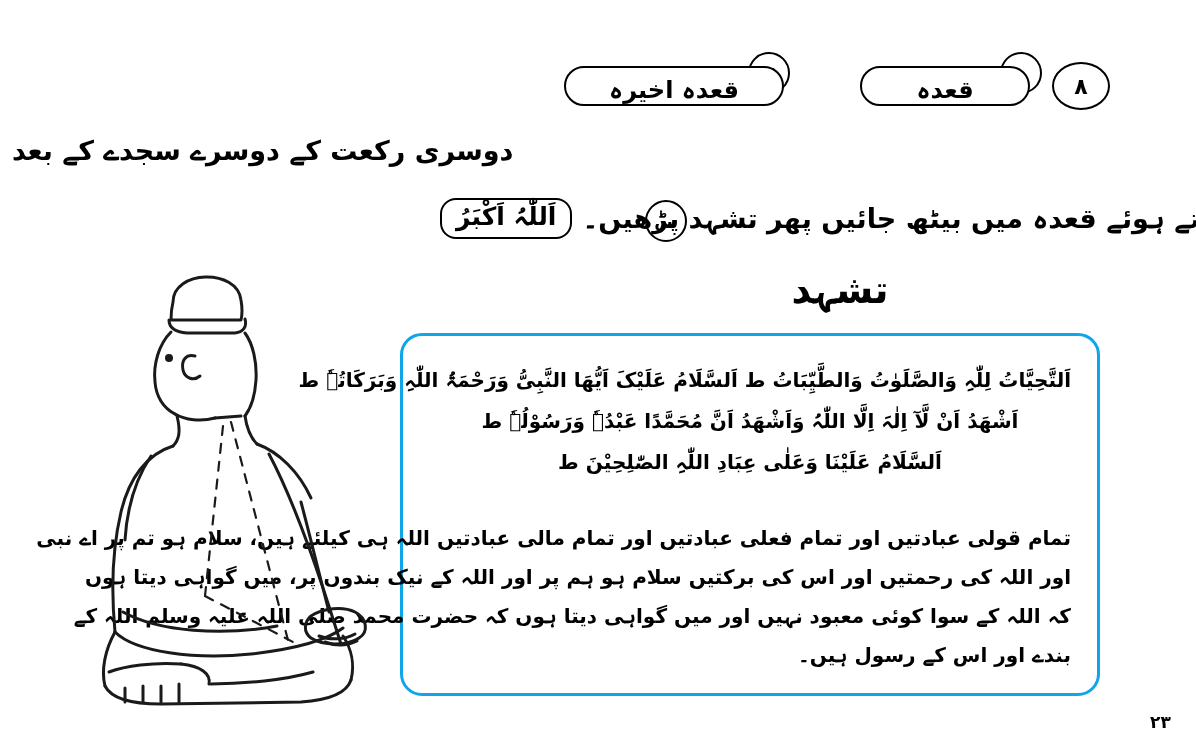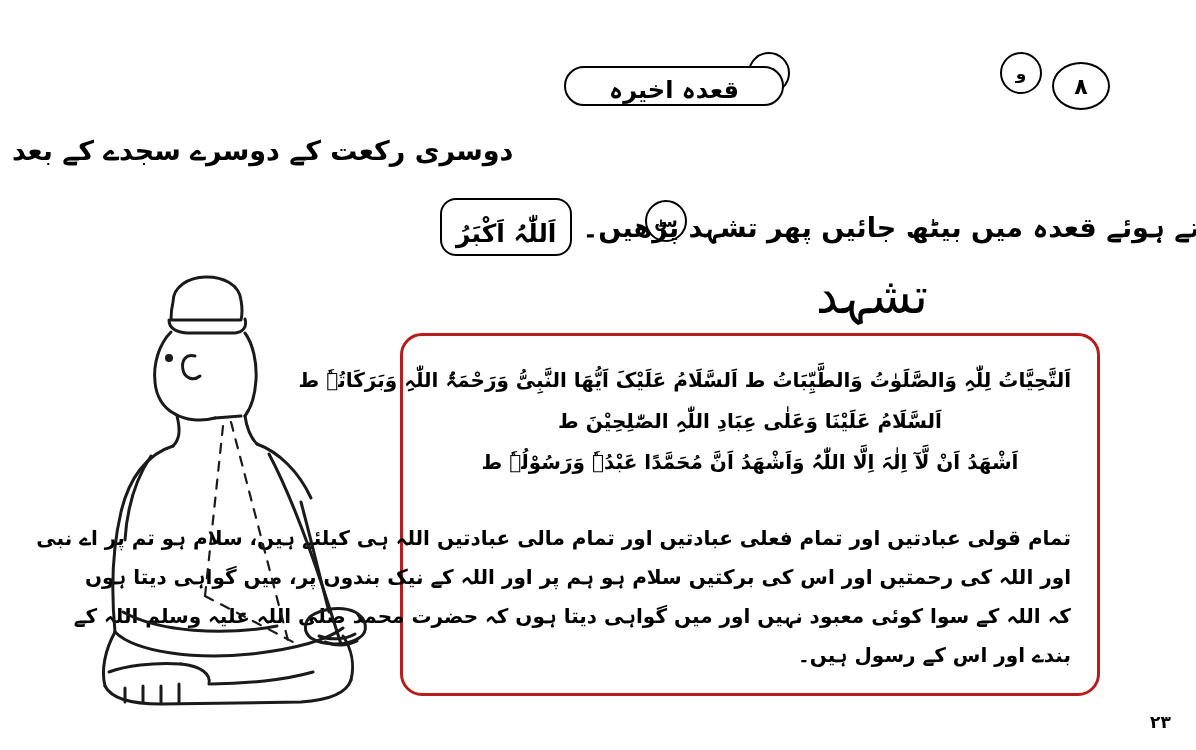--- a/index.html
+++ b/index.html
@@ -99,46 +99,46 @@
     direction: rtl;
   }
   .instr-line2-text {
     font-size: 27px;
     font-weight: bold;
     white-space: nowrap;
   }
   .takbir-box {
     border: 2.5px solid #000;
     border-radius: 16px;
-    padding: 19px 14px 6px 14px;
+    padding: 2px 14px 6px 14px;
     font-size: 25px;
     font-weight: bold;
     white-space: nowrap;
     background: #fff;
   }
 
   
   .tashahhud-heading {
     position: absolute;
     top: 268px;
-    left: 722px;
+    left: 690px;
     width: 300px;
     text-align: center;
-    font-size: 49px;
-    font-weight: normal;
+    font-size: 38px;
+    font-weight: bold;
   }
 
   
   .dua-box {
     position: absolute;
     top: 333px;
     left: 400px;
     width: 700px;
     height: 363px;
-    border: 3px solid #b91c1c;
+    border: 3px solid #0ea5e9;
     border-radius: 22px;
     box-sizing: border-box;
     background: #fff;
     padding: 24px 26px 18px 26px;
     display: flex;
     flex-direction: column;
     justify-content: space-between;
   }
   .arabic-block {
     direction: rtl;
@@ -182,41 +182,42 @@
   .illustration svg { display: block; width: 100%; height: 100%; }
 </style>
 </head>
 <body>
 
 <div class="page">
 
   <div class="step-number">۸</div>
 
   <div class="tag-circle tag-waw">و</div>
+  <div class="pill pill-qaida">قعدہ</div>
 
   <div class="tag-circle tag-fay">ف</div>
   <div class="pill pill-qaida-akhira">قعدہ اخیرہ</div>
 
   <div class="instr-line1">
     <span>دوسری رکعت کے دوسرے سجدے کے بعد</span>
   </div>
 
   <div class="tag-circle tag-seen">س</div>
   <div class="instr-line2-wrap">
     <div class="takbir-box">اَللّٰہُ اَکْبَرُ</div>
     <div class="instr-line2-text">کہتے ہوئے قعدہ میں بیٹھ جائیں پھر تشہد پڑھیں۔</div>
   </div>
 
   <div class="tashahhud-heading">تشہد</div>
 
   <div class="dua-box">
     <div class="arabic-block">
       <div class="arabic-line">اَلتَّحِیَّاتُ لِلّٰہِ وَالصَّلَوٰتُ وَالطَّیِّبَاتُ ط اَلسَّلَامُ عَلَیْکَ اَیُّھَا النَّبِیُّ وَرَحْمَۃُ اللّٰہِ وَبَرَکَاتُہٗ ط</div>
+      <div class="arabic-line">اَشْھَدُ اَنْ لَّآ اِلٰہَ اِلَّا اللّٰہُ وَاَشْھَدُ اَنَّ مُحَمَّدًا عَبْدُہٗ وَرَسُوْلُہٗ ط</div>
       <div class="arabic-line">اَلسَّلَامُ عَلَیْنَا وَعَلٰی عِبَادِ اللّٰہِ الصّٰلِحِیْنَ ط</div>
-      <div class="arabic-line">اَشْھَدُ اَنْ لَّآ اِلٰہَ اِلَّا اللّٰہُ وَاَشْھَدُ اَنَّ مُحَمَّدًا عَبْدُہٗ وَرَسُوْلُہٗ ط</div>
     </div>
     <div class="translation-block">
       <div class="translation-line">تمام قولی عبادتیں اور تمام فعلی عبادتیں اور تمام مالی عبادتیں اللہ ہی کیلئے ہیں، سلام ہو تم پر اے نبی</div>
       <div class="translation-line">اور اللہ کی رحمتیں اور اس کی برکتیں سلام ہو ہم پر اور اللہ کے نیک بندوں پر، میں گواہی دیتا ہوں</div>
       <div class="translation-line">کہ اللہ کے سوا کوئی معبود نہیں اور میں گواہی دیتا ہوں کہ حضرت محمد صلی اللہ علیہ وسلم اللہ کے</div>
       <div class="translation-line last">بندے اور اس کے رسول ہیں۔</div>
     </div>
   </div>
 
   <div class="page-number">۲۳</div>

